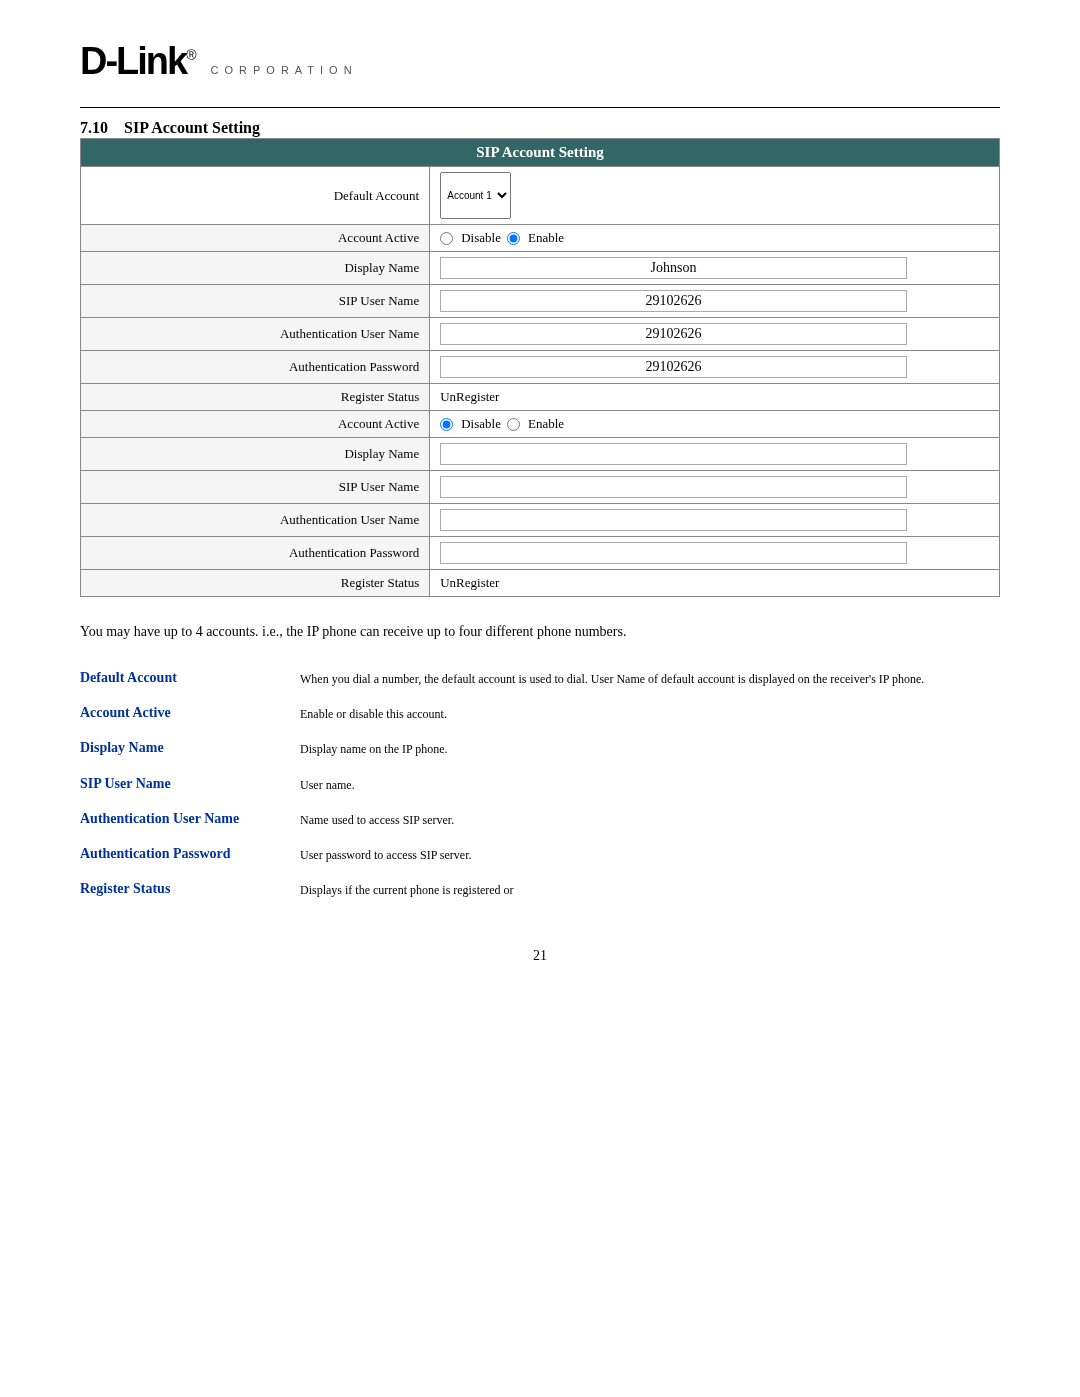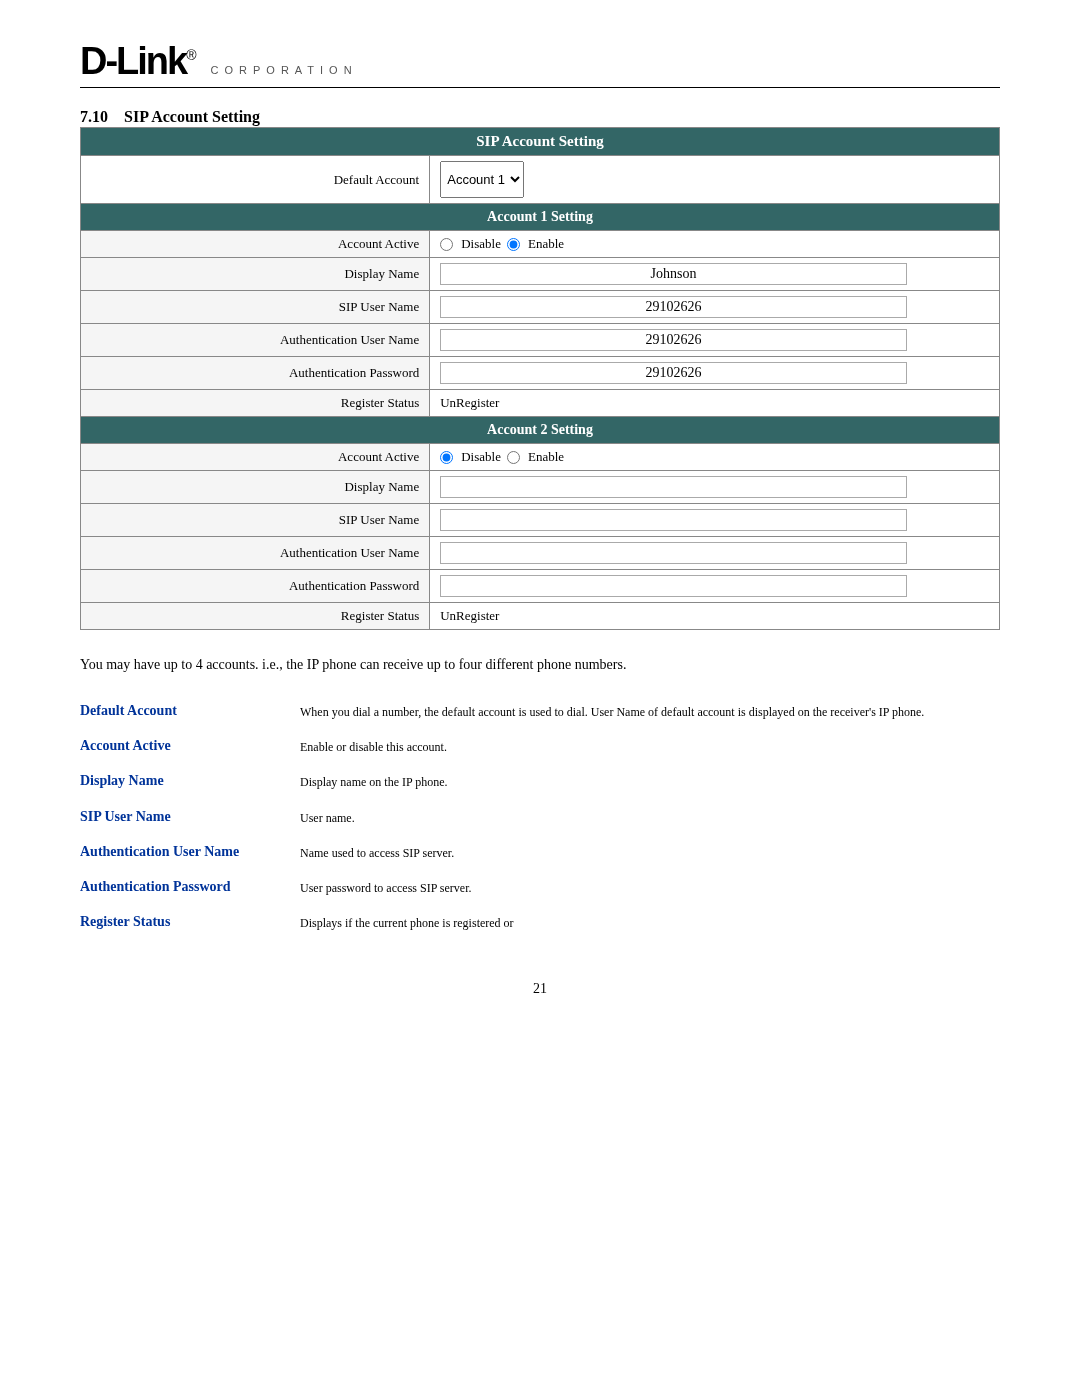--- a/index.html
+++ b/index.html
@@ -9,22 +9,22 @@
       background: #fff;
       color: #000;
       width: 1080px;
       min-height: 1397px;
       padding: 40px 80px;
     }
     .header {
       display: flex;
       align-items: center;
       border-bottom: 1px solid #000;
-      padding-bottom: 4px;
-      margin-bottom: 20px;
+      padding-bottom: 24px;
+      margin-bottom: 11px;
     }
     .section-title {
       font-size: 16px;
       font-weight: bold;
       margin-bottom: 1px;
     }
     table.settings-table {
       width: 100%;
       border-collapse: collapse;
       border: 1px solid #888;
@@ -84,22 +84,22 @@
       gap: 8px;
       font-size: 13px;
     }
     .default-account-row td.label-cell {
       background: #fff;
     }
     .default-account-row td.value-cell {
       background: #fff;
     }
     select.account-select {
-      font-size: 13px;
-      padding: 9px 2px;
+      font-size: 10px;
+      padding: 16px 2px;
     }
     .description-section {
       margin-top: 24px;
       margin-bottom: 20px;
       font-size: 14px;
       line-height: 1.5;
     }
     .terms-table {
       width: 100%;
       border-collapse: collapse;
@@ -158,23 +158,20 @@
     <td class="value-cell">
       <select class="account-select">
         <option>Account 1</option>
         <option>Account 2</option>
         <option>Account 3</option>
         <option>Account 4</option>
       </select>
     </td>
   </tr>
 
-  <tr class="sub-header-row">
-    <td colspan="2">Account 1 Setting</td>
-  </tr>
 
   <tr>
     <td class="label-cell">Account Active</td>
     <td class="value-cell">
       <div class="radio-group">
         <label>
           <input type="radio" name="acc1active" value="disable" style="">
           <span>Disable</span>
         </label>
         <label>
@@ -213,23 +210,20 @@
     </td>
   </tr>
 
   <tr>
     <td class="label-cell">Register Status</td>
     <td class="value-cell">
       <span class="static-text">UnRegister</span>
     </td>
   </tr>
 
-  <tr class="sub-header-row">
-    <td colspan="2">Account 2 Setting</td>
-  </tr>
 
   <tr>
     <td class="label-cell">Account Active</td>
     <td class="value-cell">
       <div class="radio-group">
         <label>
           <input type="radio" name="acc2active" value="disable" checked="" style="">
           <span>Disable</span>
         </label>
         <label>

